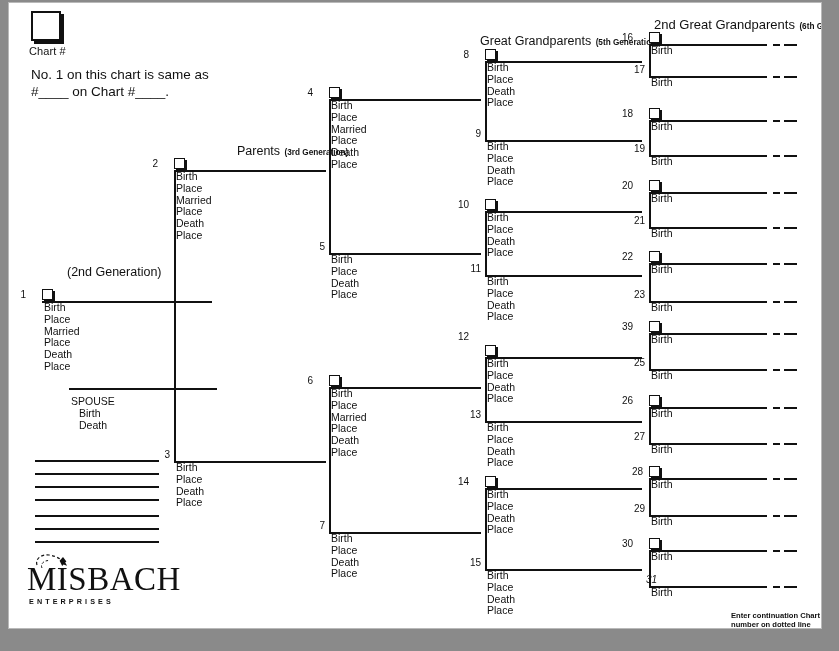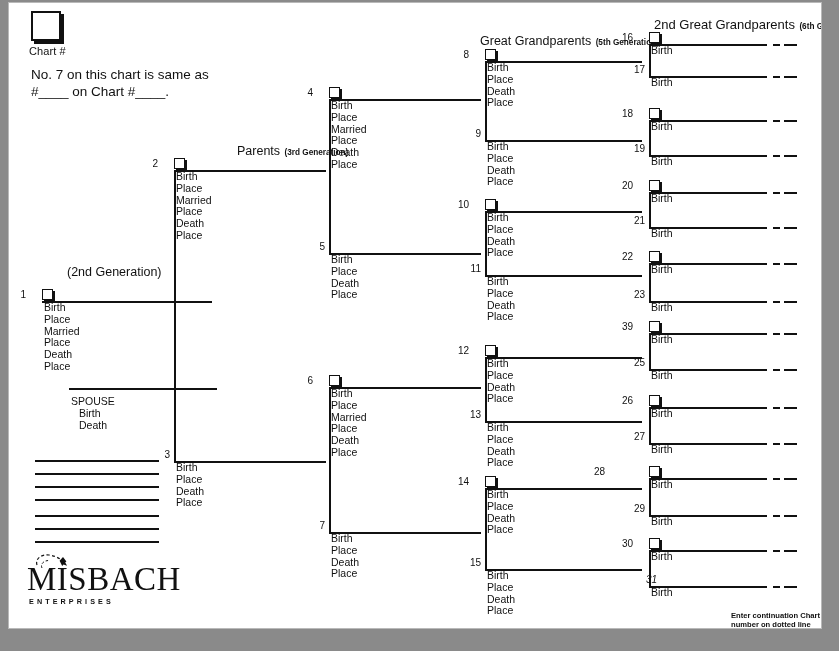--- a/index.html
+++ b/index.html
@@ -107,21 +107,21 @@
   }
 </style>
 </head>
 <body>
 
 <div id="viewport">
   <div id="page">
 
     <div class="abs" id="chart-num-box"></div>
     <div class="abs" id="chart-num-label">Chart #</div>
-    <div class="abs" id="same-as-note">No. 7 on this chart is same as #____ on Chart #____.</div>
+    <div class="abs" id="same-as-note">No. 1 on this chart is same as #____ on Chart #____.</div>
 
     <div class="abs gen-head" id="h-gen2">
       <span class="big">(2nd Generation)</span>
     </div>
     <div class="abs gen-head" id="h-gen3">
       <span class="big">Parents</span>
       <span class="small">(3rd Generation)</span>
     </div>
     <div class="abs gen-head" id="h-gen5">
       <span class="big">Great Grandparents</span>
@@ -229,21 +229,21 @@
         </div>
         <div class="pline" style="left: 476px; top: 272px; width: 157px;"></div>
         <div class="pnum" style="left: 448px; top: 260px; width: 24px;">11</div>
         <div class="pfields" style="left: 478px; top: 273px;">
           <div>Birth</div>
           <div>Place</div>
           <div>Death</div>
           <div>Place</div>
         </div>
         <div class="pline" style="left: 476px; top: 354px; width: 157px;"></div>
-        <div class="pnum" style="left: 436px; top: 342px; width: 24px;">12</div>
+        <div class="pnum" style="left: 436px; top: 328px; width: 24px;">12</div>
         <div class="pbox" style="left: 476px; top: 342px;"></div>
         <div class="pfields" style="left: 478px; top: 355px;">
           <div>Birth</div>
           <div>Place</div>
           <div>Death</div>
           <div>Place</div>
         </div>
         <div class="pline" style="left: 476px; top: 418px; width: 157px;"></div>
         <div class="pnum" style="left: 448px; top: 406px; width: 24px;">13</div>
         <div class="pfields" style="left: 478px; top: 419px;">
@@ -355,21 +355,21 @@
         <div class="pline" style="left: 640px; top: 440px; width: 118px;"></div>
         <div class="dotseg" style="left: 764px; top: 440px; width: 7px;"></div>
         <div class="dotseg" style="left: 775px; top: 440px; width: 13px;"></div>
         <div class="pnum" style="left: 612px; top: 428px; width: 24px;">27</div>
         <div class="pfields" style="left: 642px; top: 441px;">
           <div>Birth</div>
         </div>
         <div class="pline" style="left: 640px; top: 475px; width: 118px;"></div>
         <div class="dotseg" style="left: 764px; top: 475px; width: 7px;"></div>
         <div class="dotseg" style="left: 775px; top: 475px; width: 13px;"></div>
-        <div class="pnum" style="left: 572px; top: 463px; width: 24px;">28</div>
+        <div class="pnum" style="left: 610px; top: 463px; width: 24px;">28</div>
         <div class="pbox" style="left: 640px; top: 463px;"></div>
         <div class="pfields" style="left: 642px; top: 476px;">
           <div>Birth</div>
         </div>
         <div class="pline" style="left: 640px; top: 512px; width: 118px;"></div>
         <div class="dotseg" style="left: 764px; top: 512px; width: 7px;"></div>
         <div class="dotseg" style="left: 775px; top: 512px; width: 13px;"></div>
         <div class="pnum" style="left: 612px; top: 500px; width: 24px;">29</div>
         <div class="pfields" style="left: 642px; top: 513px;">
           <div>Birth</div>

